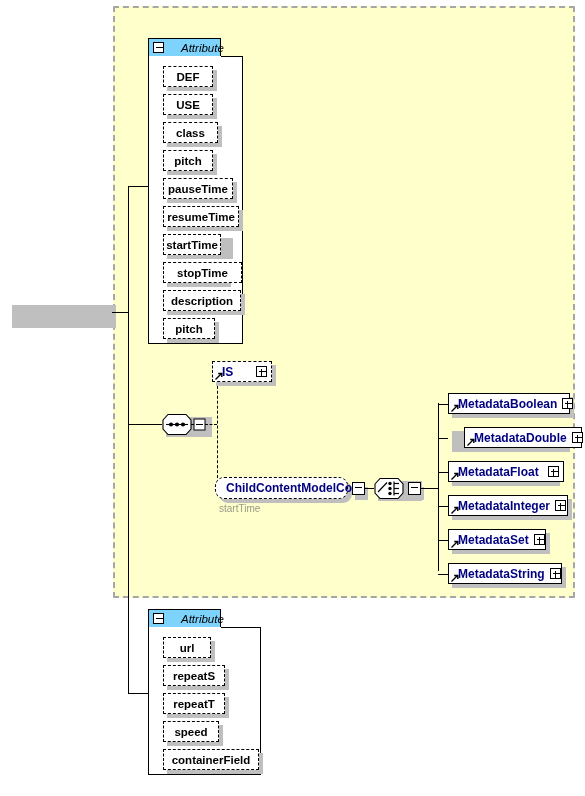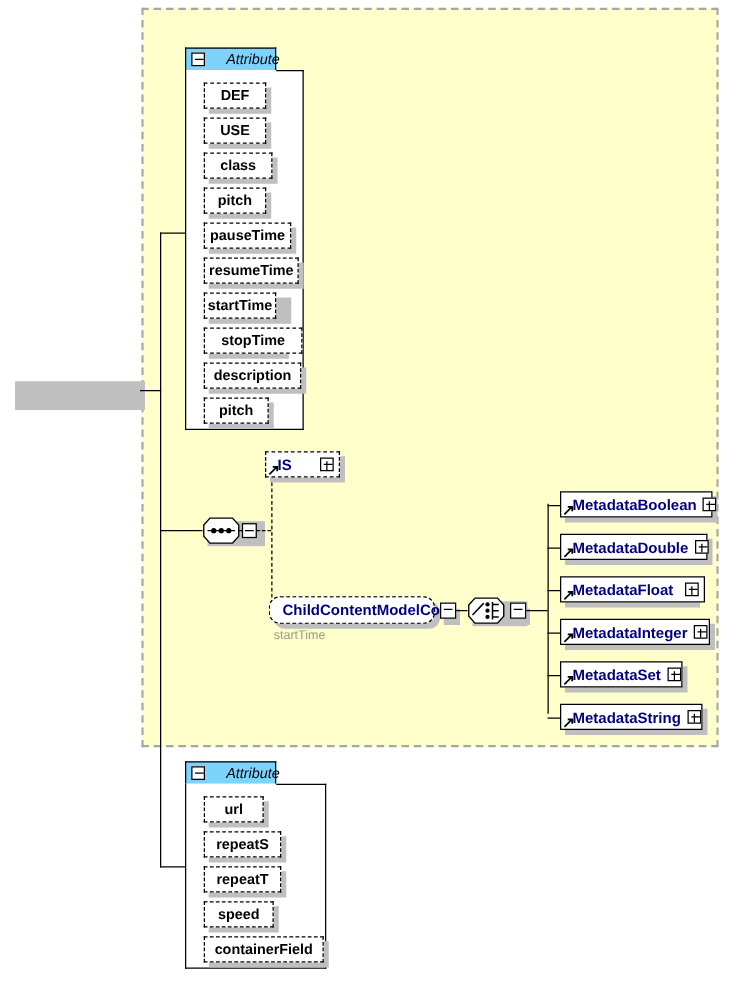--- a/index.html
+++ b/index.html
@@ -312,21 +312,21 @@
       <div class="bshadow" style="left: 452px; top: 397px; width: 122px; height: 21px;"></div>
       <div class="node" style="left: 448px; top: 393px; width: 122px;">
         <span class="t">MetadataBoolean</span>
         <span class="pm plus"></span>
         <svg class="refarrow" viewBox="0 0 8 8">
           <path d="M0.5,7.5 L6.5,1.5 M3.2,1.5 L6.8,1.5 L6.8,5.0" stroke="#000" stroke-width="1.4" fill="none"></path>
         </svg>
       </div>
       <div class="ln h" style="left: 438px; top: 438px; width: 10px;"></div>
       <div class="bshadow" style="left: 452px; top: 431px; width: 118px; height: 21px;"></div>
-      <div class="node" style="left: 448px; top: 427px; width: 118px;">
+      <div class="node" style="left: 464px; top: 427px; width: 118px;">
         <span class="t">MetadataDouble</span>
         <span class="pm plus"></span>
         <svg class="refarrow" viewBox="0 0 8 8">
           <path d="M0.5,7.5 L6.5,1.5 M3.2,1.5 L6.8,1.5 L6.8,5.0" stroke="#000" stroke-width="1.4" fill="none"></path>
         </svg>
       </div>
       <div class="ln h" style="left: 438px; top: 472px; width: 10px;"></div>
       <div class="bshadow" style="left: 452px; top: 465px; width: 108px; height: 21px;"></div>
       <div class="node" style="left: 448px; top: 461px; width: 116px;">
         <span class="t">MetadataFloat</span>

